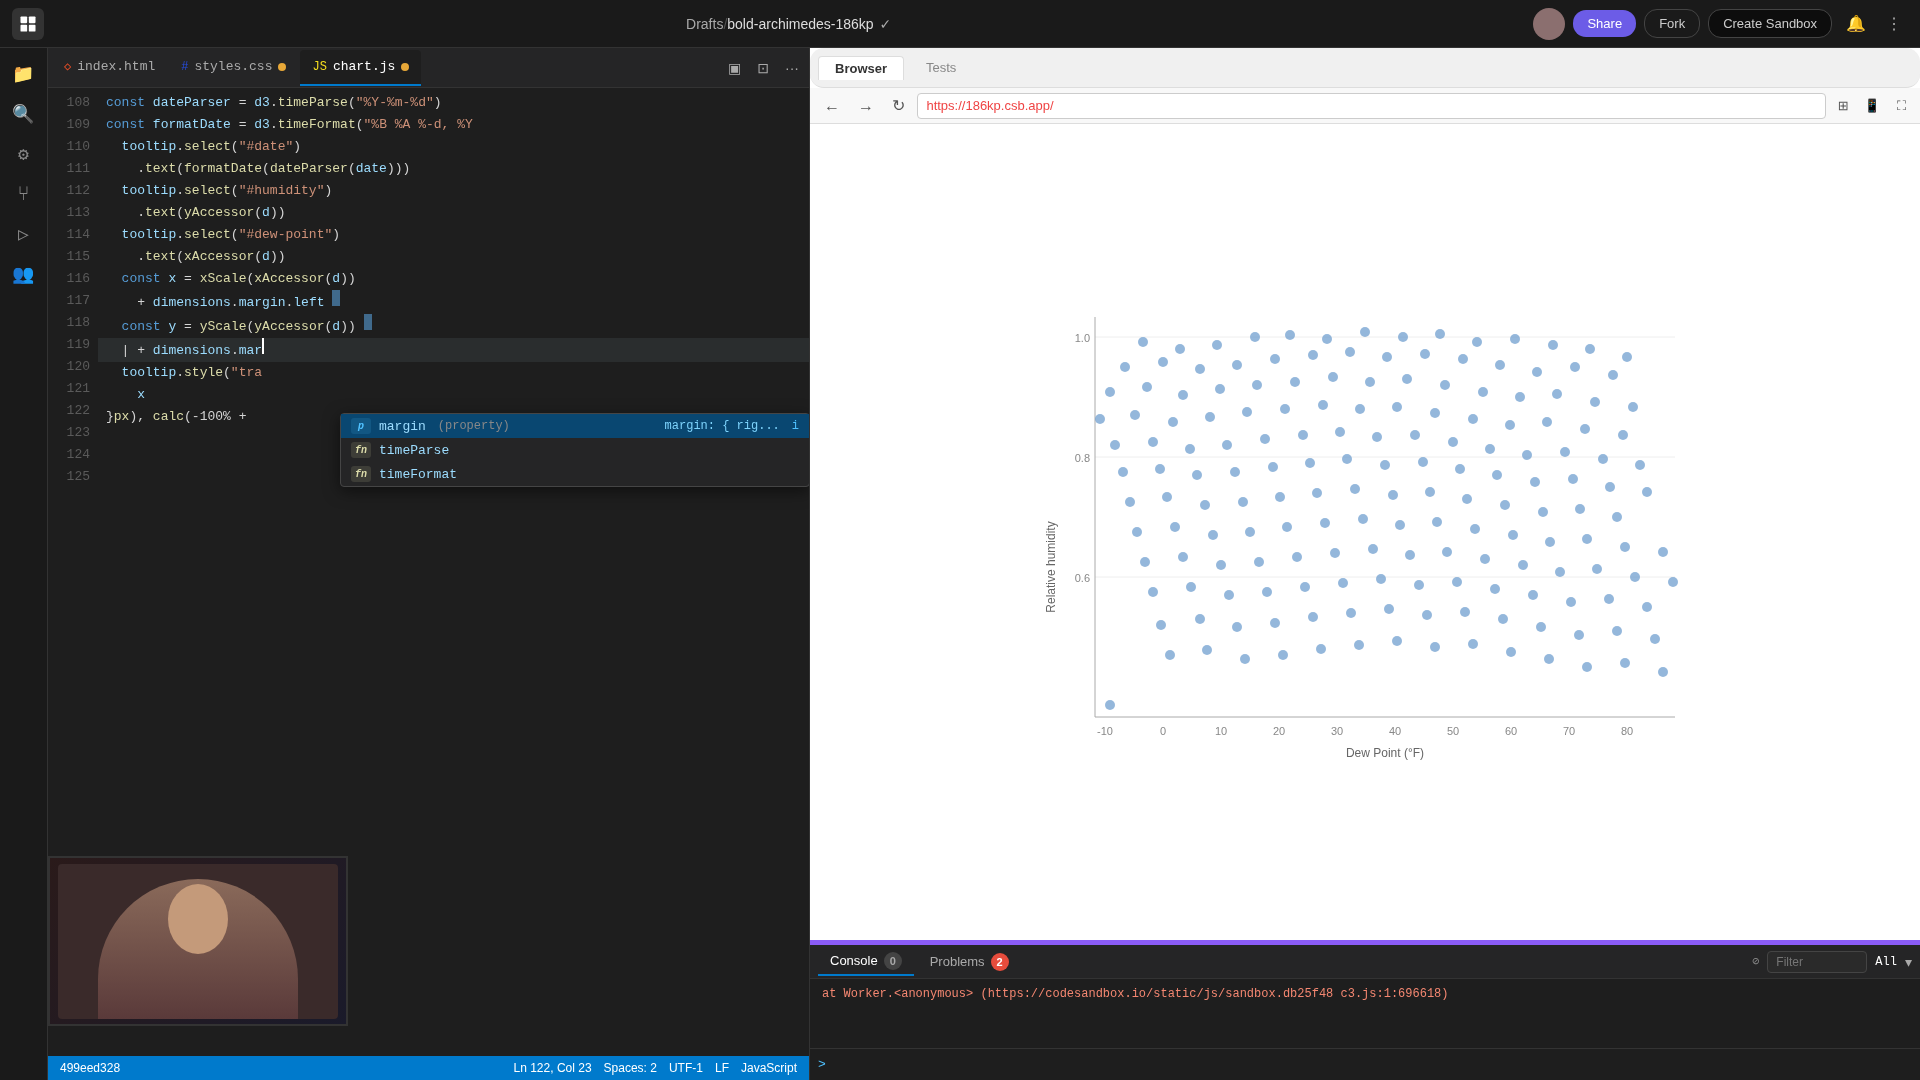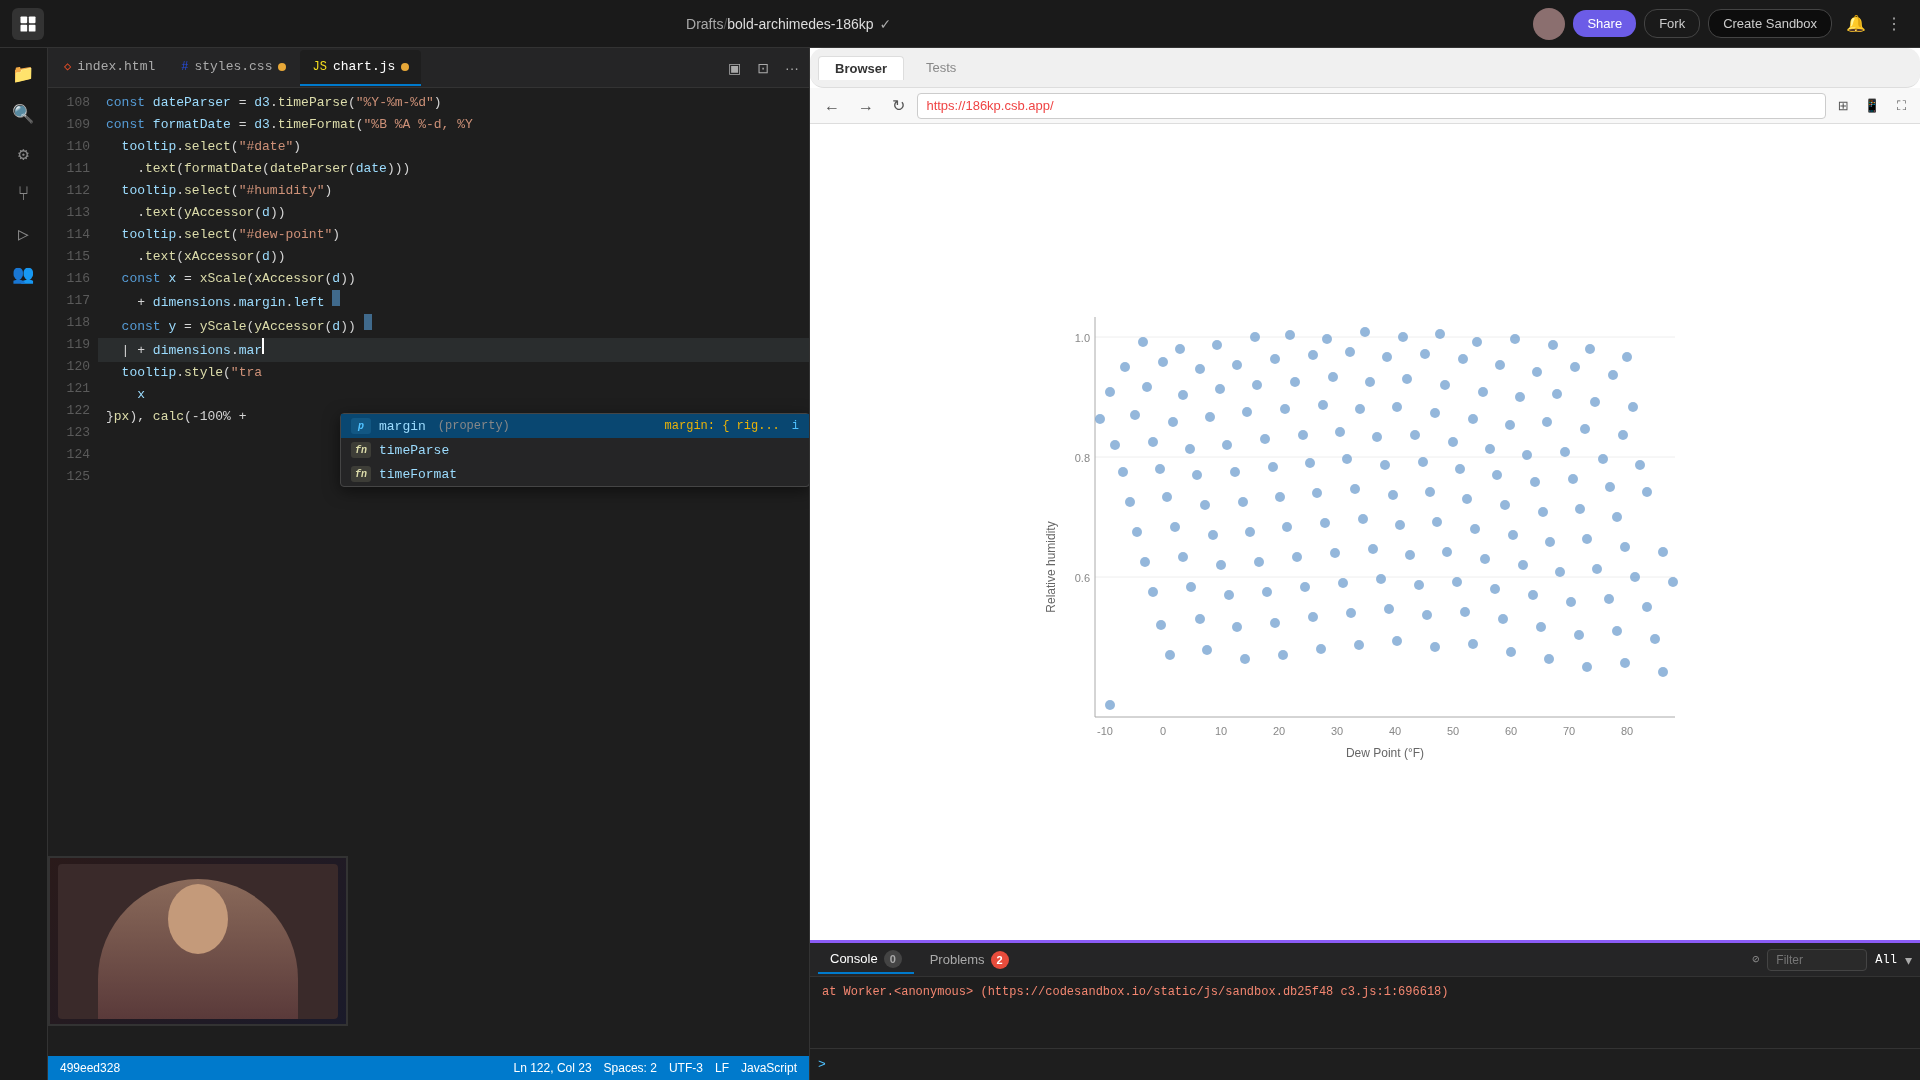--- a/index.html
+++ b/index.html
@@ -50,21 +50,21 @@
 
     
     #autocomplete { position: absolute; left: 242px; top: 325px; background: #252526; border: 1px solid #454545; border-radius: 4px; width: 470px; z-index: 100; box-shadow: 0 4px 16px rgba(0,0,0,0.5); }
     .ac-item { display: flex; align-items: center; padding: 4px 10px; gap: 8px; cursor: pointer; }
     .ac-item:hover, .ac-item.selected { background: #094771; }
     .ac-item .ac-icon { width: 20px; height: 16px; border-radius: 3px; font-size: 10px; display: flex; align-items: center; justify-content: center; flex-shrink: 0; font-style: italic; font-weight: bold; }
     .ac-icon-prop { background: #4fc1ff22; color: #4fc1ff; }
     .ac-icon-fn { background: #dcdcaa22; color: #dcdcaa; }
     .ac-item .ac-label { color: #9cdcfe; font-size: 13px; }
     .ac-item .ac-kind { color: #888; font-size: 12px; margin-left: 4px; }
-    .ac-item .ac-preview { color: #eab308; font-size: 12px; margin-left: auto; }
+    .ac-item .ac-preview { color: #7dd3fc; font-size: 12px; margin-left: auto; }
     .ac-item .ac-info { color: #4fc1ff; margin-left: 4px; font-size: 12px; }
 
     
     #statusbar { height: 24px; background: #007acc; display: flex; align-items: center; padding: 0 12px; gap: 16px; color: #fff; font-size: 12px; font-family: sans-serif; }
     .statusbar-right { margin-left: auto; display: flex; gap: 12px; }
 
     
     #right-panel { flex: 1; display: flex; flex-direction: column; background: #fff; }
 
     
@@ -75,21 +75,21 @@
 
     #address-bar { display: flex; align-items: center; height: 36px; background: #f8f8f8; border-bottom: 1px solid #ddd; padding: 0 8px; gap: 6px; }
     .nav-btn { background: none; border: none; color: #555; cursor: pointer; font-size: 16px; padding: 2px 6px; }
     .url-bar { flex: 1; height: 26px; border: 1px solid #ccc; border-radius: 4px; padding: 0 8px; font-size: 13px; font-family: sans-serif; color: #ef4444; background: #fff; }
     .addr-icons { display: flex; gap: 4px; }
 
     
     #chart-area { flex: 1; background: #fff; display: flex; align-items: center; justify-content: center; overflow: hidden; }
 
     
-    #console-area { height: 140px; background: #1e1e1e; border-top: 3px solid #8b5cf6; display: flex; flex-direction: column; }
+    #console-area { height: 140px; background: #1e1e1e; border-top: 5px solid #8b5cf6; display: flex; flex-direction: column; }
     #console-tabs { display: flex; align-items: center; background: #252526; height: 34px; border-bottom: 1px solid #333; padding: 0 8px; gap: 4px; }
     .console-tab { display: flex; align-items: center; gap: 6px; padding: 4px 12px; color: #aaa; font-size: 13px; font-family: sans-serif; cursor: pointer; }
     .console-tab.active { color: #fff; border-bottom: 2px solid #007acc; }
     .badge { display: inline-flex; align-items: center; justify-content: center; width: 18px; height: 18px; border-radius: 50%; font-size: 11px; font-weight: bold; }
     .badge-neutral { background: #444; color: #aaa; }
     .badge-error { background: #e74c3c; color: #fff; }
     .console-filter { margin-left: auto; display: flex; align-items: center; gap: 8px; }
     .filter-input { background: #2a2a2a; border: 1px solid #444; border-radius: 4px; padding: 3px 8px; color: #aaa; font-size: 12px; width: 100px; }
     .filter-all { color: #fff; font-size: 12px; }
     .filter-dropdown { background: none; border: none; color: #aaa; font-size: 14px; cursor: pointer; }
@@ -248,21 +248,21 @@
           </div>
         </div>
       </div>
     </div>
 
     <div id="statusbar">
       <span>499eed328</span>
       <div class="statusbar-right">
         <span>Ln 122, Col 23</span>
         <span>Spaces: 2</span>
-        <span>UTF-3</span>
+        <span>UTF-1</span>
         <span>LF</span>
         <span>JavaScript</span>
       </div>
     </div>
   </div>
 
   <div id="right-panel">
 
     <div id="browser-toolbar">
       <div class="browser-tab active">Browser</div>

